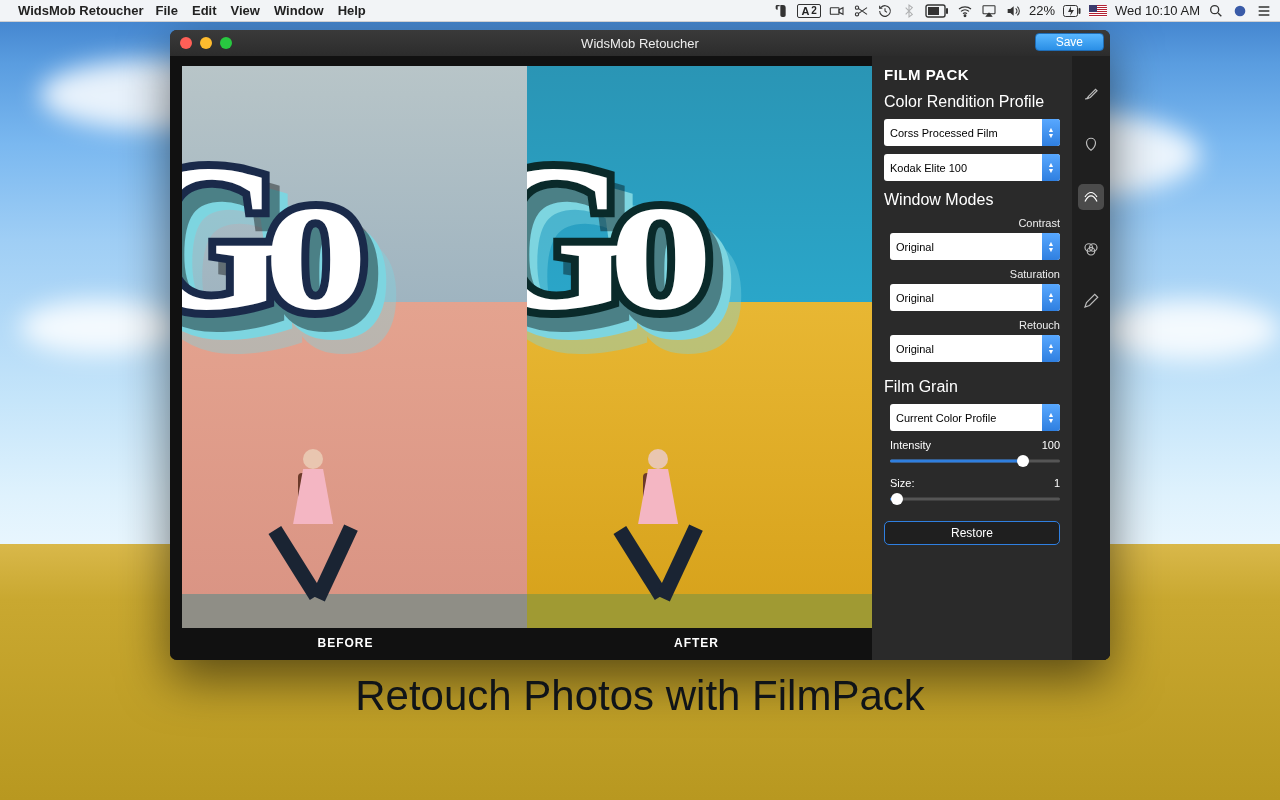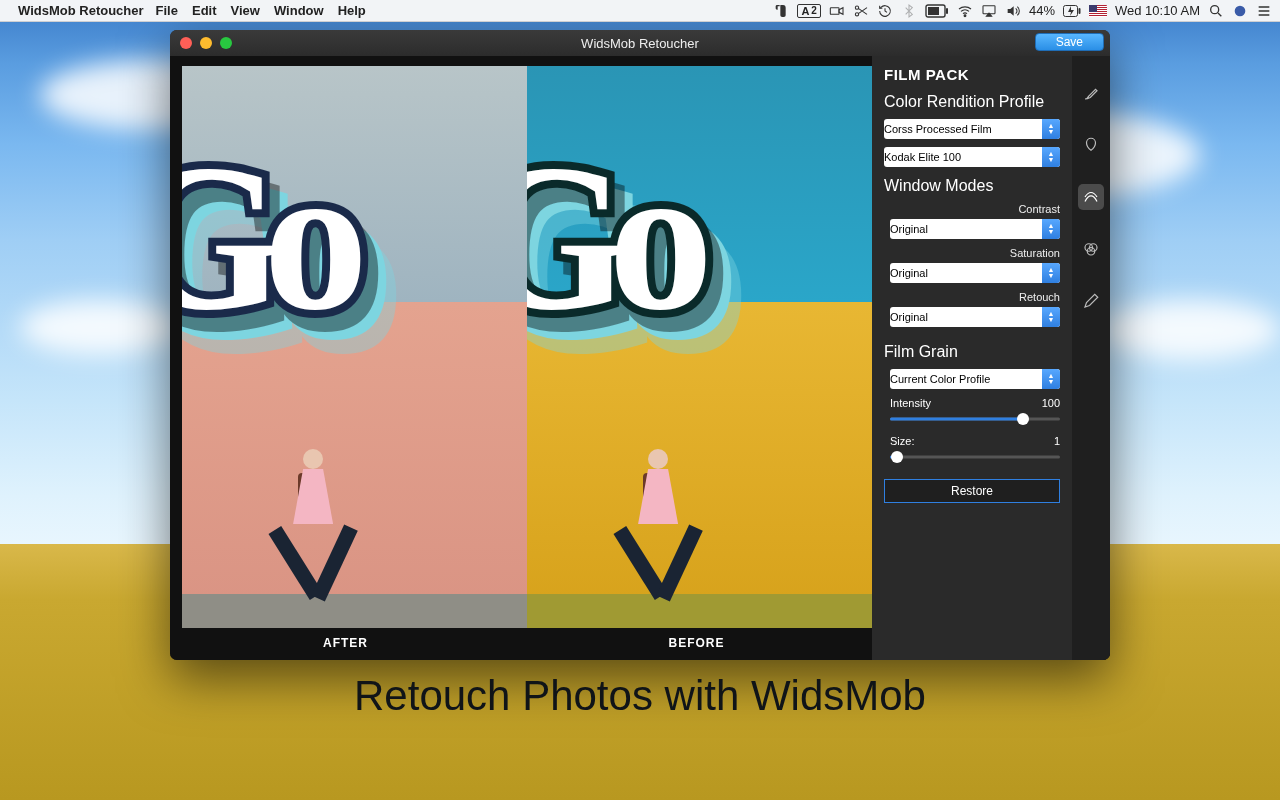--- a/index.html
+++ b/index.html
@@ -58,29 +58,29 @@
 .ground{position:absolute;bottom:0;left:0;right:0;height:34px;}
 .pane.before .ground{background:#8f8e86;} .pane.after .ground{background:#a09a33;}
 .labels { display:flex; color:#fff; font-size:12px; font-weight:600; letter-spacing:1px; padding:8px 0 10px; }
 .labels div{flex:1;text-align:center;}
 
 
 .panel { width:200px; background:#2a2a2a; color:#ddd; font-size:12px; padding:10px 12px 12px; overflow:auto; }
 .panel h2{color:#fff;font-size:15px;font-weight:700;letter-spacing:.5px;}
 .section-lbl{font-size:16px;color:#fff;margin:10px 0 8px;}
 .sub-lbl{font-size:11px;color:#eee;margin:8px 0 4px 6px;text-align:right;}
-.select { display:flex; align-items:center; background:#fff; color:#000; height:20px; border-radius:3px; font-size:11px; padding-left:0; position:relative; margin-bottom:8px; }
+.select { display:flex; align-items:center; background:#fff; color:#000; height:27px; border-radius:3px; font-size:11px; padding-left:6px; position:relative; margin-bottom:8px; }
 .select.indent{margin-left:6px;}
 .select .arrows{position:absolute;right:0;top:0;bottom:0;width:18px;background:linear-gradient(#58a8ff,#2f7fe0);border-radius:0 3px 3px 0;display:flex;flex-direction:column;align-items:center;justify-content:center;color:#fff;font-size:7px;line-height:6px;}
 .row{display:flex;justify-content:space-between;align-items:center;color:#fff;font-size:11px;margin:6px 0 2px 6px;}
 .slider{position:relative;height:16px;margin:2px 0 8px 6px;}
 .slider .track{position:absolute;left:0;right:0;top:50%;height:3px;background:#555;transform:translateY(-50%);border-radius:2px;}
 .slider .fill{position:absolute;left:0;top:50%;height:3px;background:#2f7fe0;transform:translateY(-50%);border-radius:2px;}
 .slider .thumb{position:absolute;top:50%;width:12px;height:12px;background:#fff;border-radius:50%;transform:translate(-50%,-50%);}
-.restore{margin-top:14px;height:24px;border:1px solid #2f7fe0;color:#fff;border-radius:0;display:flex;align-items:center;justify-content:center;font-size:12px;background:#1f1f1f;}
+.restore{margin-top:14px;height:24px;border:1px solid #2f7fe0;color:#fff;border-radius:5px;display:flex;align-items:center;justify-content:center;font-size:12px;background:#1f1f1f;}
 
 
 .rail { width:38px; background:#1f1f1f; display:flex; flex-direction:column; align-items:center; padding-top:24px; gap:26px; }
 .rail .tool{width:26px;height:26px;display:flex;align-items:center;justify-content:center;color:#bbb;border-radius:5px;}
 .rail .tool.active{background:#4b4b4b;color:#fff;}
 .rail svg{width:18px;height:18px;stroke:currentColor;fill:none;stroke-width:1.6;}
 
 
 .caption{position:absolute;left:0;right:0;top:672px;text-align:center;font-size:42px;color:#101418;font-weight:400;}
 </style>
@@ -174,21 +174,21 @@
             <path d="M8 20l4-5 4 5z" fill="#333"></path>
           </svg>
         </span>
       <span>
           <svg class="status-icon" viewBox="0 0 24 24" stroke="#333" fill="none" stroke-width="1.6">
             <path d="M4 9v6h4l5 4V5L8 9H4z" fill="#333" stroke="none"></path>
             <path d="M16 8a5 5 0 0 1 0 8"></path>
             <path d="M18.5 5.5a8.5 8.5 0 0 1 0 13"></path>
           </svg>
         </span>
-      <span>44%</span>
+      <span>22%</span>
       <span>
           <svg width="18" height="12" viewBox="0 0 18 12">
             <rect x="0.5" y="0.5" width="14" height="11" rx="2" fill="none" stroke="#333"></rect>
             <rect x="15.5" y="3" width="2" height="6" rx="1" fill="#333"></rect>
             <path d="M8 1L5 7h3l-1 4 4-6H8z" fill="#333"></path>
           </svg>
         </span>
       <span class="flag"></span>
       <span>Wed 10:10 AM</span>
       <span>
@@ -251,22 +251,22 @@
                 <div class="head"></div>
                 <div class="torso"></div>
                 <div class="legs">
                   <div class="leg back"></div>
                   <div class="leg front"></div>
                 </div>
               </div>
           </div>
         </div>
         <div class="labels">
+          <div>BEFORE</div>
           <div>AFTER</div>
-          <div>BEFORE</div>
         </div>
       </div>
 
       <div class="panel">
         <h2>FILM PACK</h2>
 
         <div class="section-lbl">Color Rendition Profile</div>
         <div class="select">
             <span>Corss Processed Film</span>
             <span class="arrows">▲<br>▼</span>
@@ -346,14 +346,14 @@
           </div>
         <div class="tool">
             <svg viewBox="0 0 24 24">
               <path d="M4 20l2-6L17 3l4 4L10 18l-6 2z"></path>
             </svg>
           </div>
       </div>
     </div>
   </div>
 
-  <div class="caption">Retouch Photos with WidsMob</div>
+  <div class="caption">Retouch Photos with FilmPack</div>
 </div>
 
 </body></html>

